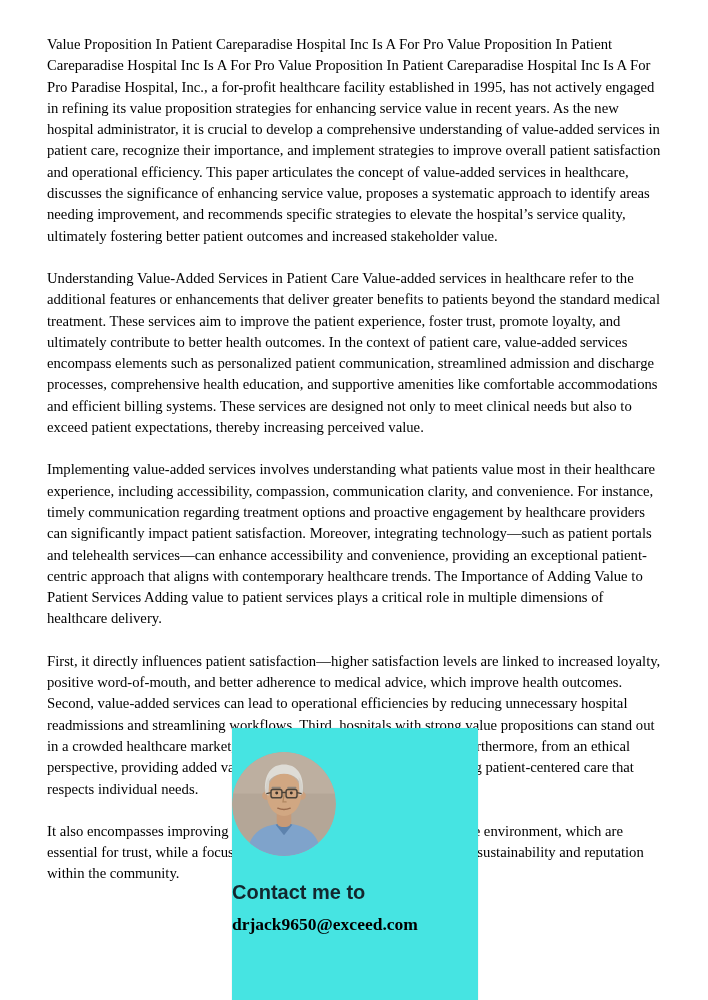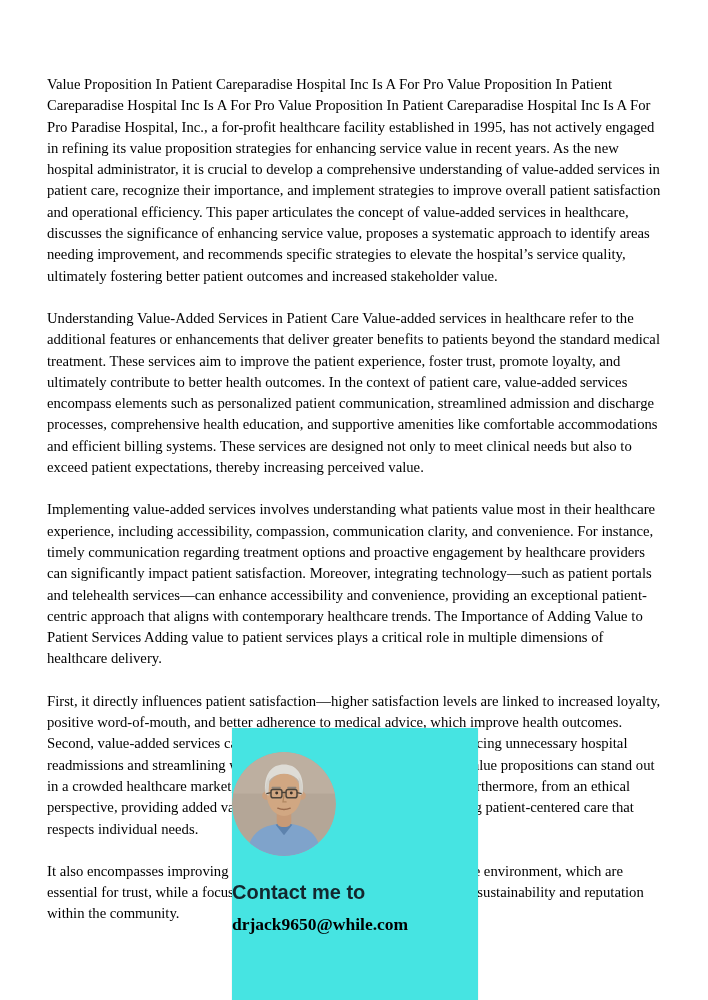--- a/index.html
+++ b/index.html
@@ -12,21 +12,20 @@
     overflow: hidden;
   }
   .doc-text {
     position: absolute;
     top: 34px;
     left: 47px;
     width: 614px;
     font-size: 14.7px;
     line-height: 21.3px;
     text-align: left;
-    margin-top: 40px;
   }
   .doc-text p { margin: 0 0 21px 0; }
   .contact-card {
     position: absolute;
     left: 232px;
     top: 728px;
     width: 246px;
     height: 309px;
     display: flex;
     flex-direction: column;
@@ -111,14 +110,14 @@
 
         <path d="M50,41 L49,48 L52,48" fill="none" stroke="#b08660" stroke-width="1.2" stroke-linecap="round"></path>
 
         <path d="M44,54 Q50,56.5 56,54" fill="none" stroke="#9a6b4d" stroke-width="1.4" stroke-linecap="round"></path>
       </g>
     </svg>
   </div>
   <div class="contact-heading">
     <div>Contact me to</div>
   </div>
-  <div class="contact-email">drjack9650@while.com</div>
+  <div class="contact-email">drjack9650@exceed.com</div>
 </div>
 
 </body></html>

